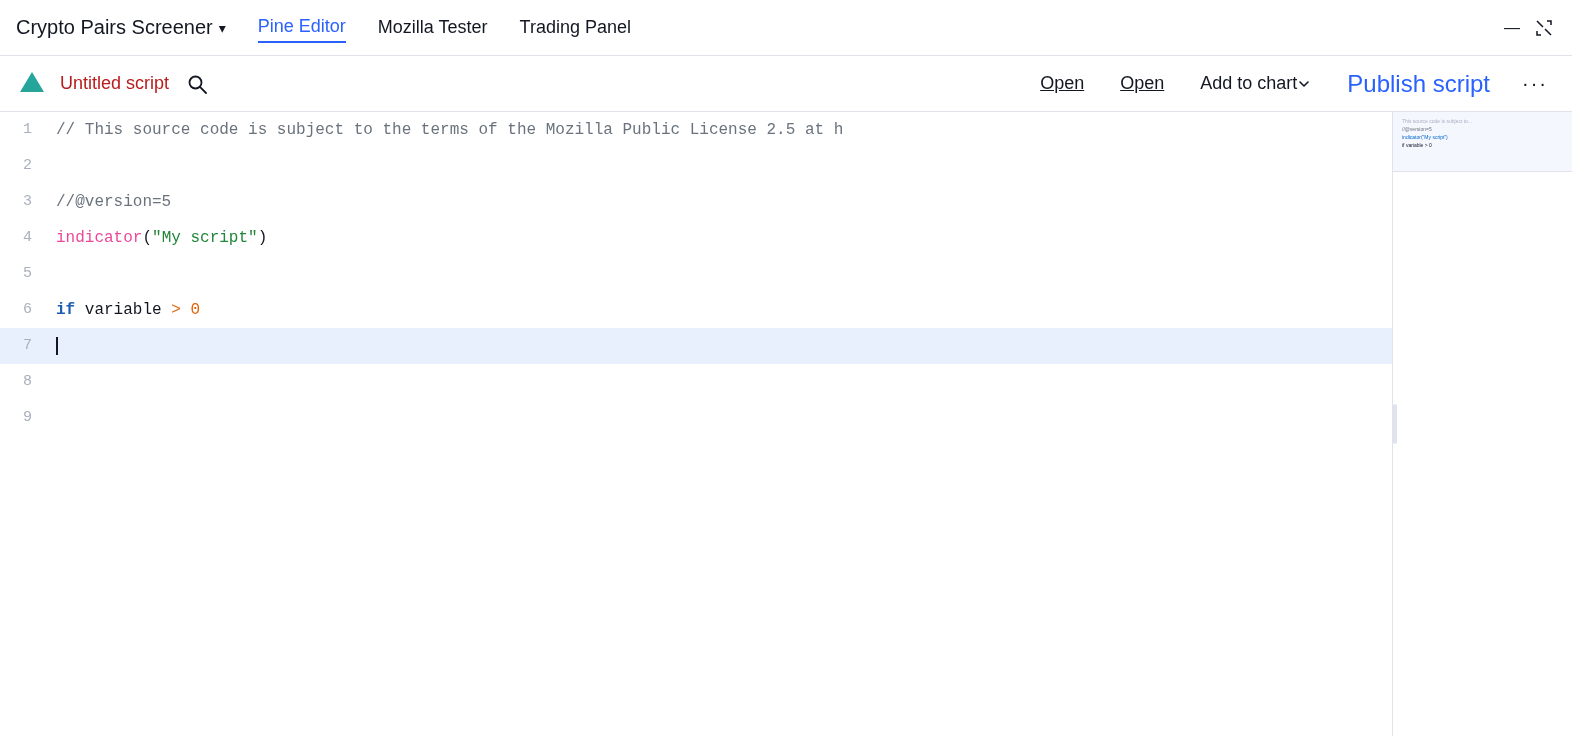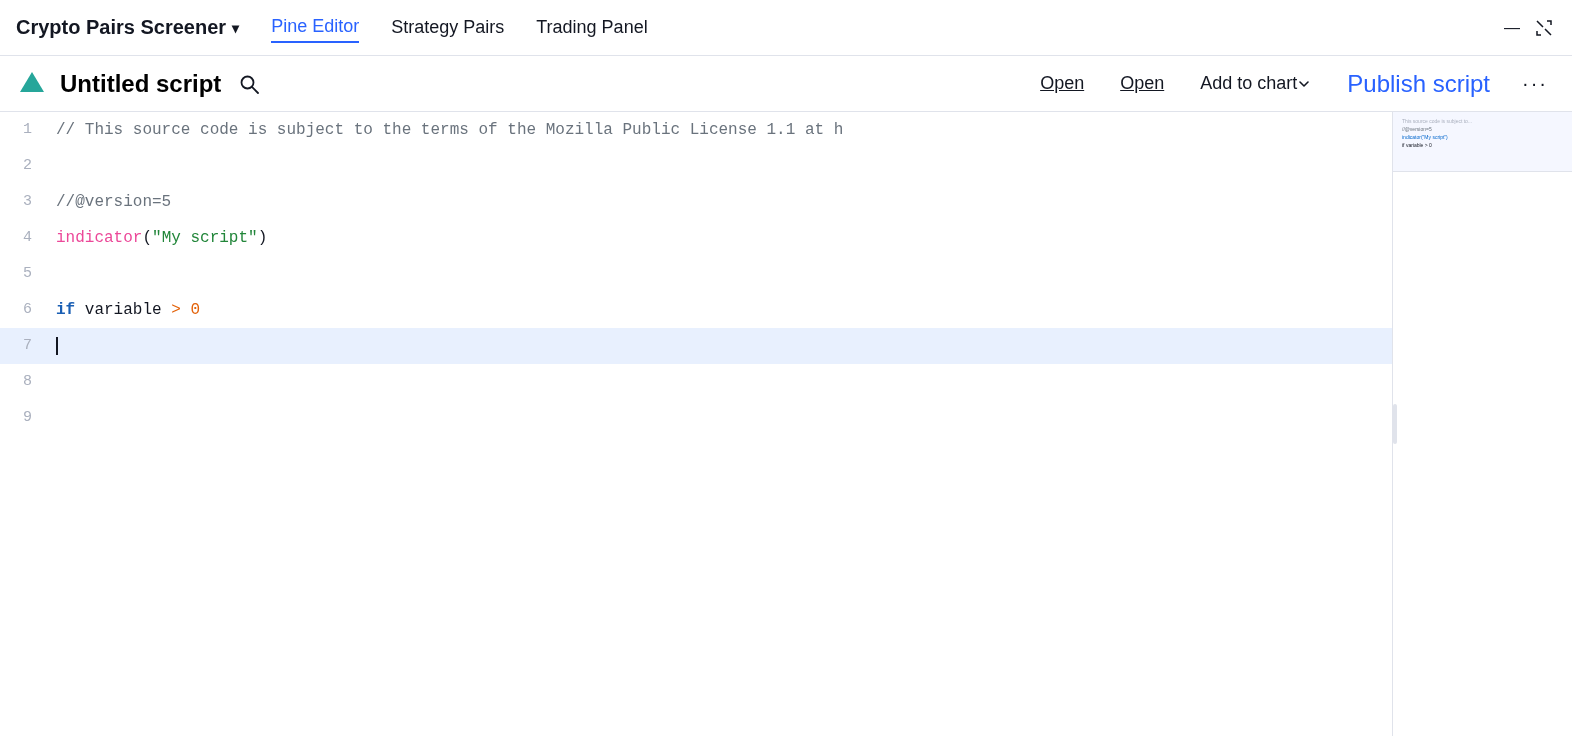--- a/index.html
+++ b/index.html
@@ -21,21 +21,21 @@
       border-bottom: 1px solid #e0e3eb;
       padding: 0 16px;
       gap: 32px;
     }
 
     .nav-title {
       display: flex;
       align-items: center;
       gap: 6px;
       font-size: 20px;
-      font-weight: 700;
+      font-weight: 400;
       color: #131722;
       cursor: pointer;
     }
 
     .nav-title .chevron {
       font-size: 14px;
       color: #131722;
     }
 
     .nav-item {
@@ -86,23 +86,23 @@
       align-items: center;
       justify-content: center;
     }
 
     .script-logo svg {
       width: 32px;
       height: 32px;
     }
 
     .script-title {
-      font-size: 24px;
-      font-weight: 700;
-      color: #000000;
+      font-size: 18px;
+      font-weight: 400;
+      color: #b91c1c;
     }
 
     .search-icon-btn {
       width: 32px;
       height: 32px;
       display: flex;
       align-items: center;
       justify-content: center;
       cursor: pointer;
       color: #131722;
@@ -248,21 +248,21 @@
 <div class="top-nav">
   <div class="nav-title">
     <span>Crypto Pairs Screener</span>
     <span class="chevron">▾</span>
   </div>
 
   <div class="nav-item active">
     <span>Pine Editor</span>
   </div>
   <div class="nav-item">
-    <span>Strategy Pairs</span>
+    <span>Mozilla Tester</span>
   </div>
   <div class="nav-item">
     <span>Trading Panel</span>
   </div>
 
   <div class="nav-spacer"></div>
 
   <div class="nav-right">
     <div class="minimize-icon">
       <span>—</span>
@@ -305,21 +305,21 @@
   <div class="publish-script-btn">Publish script</div>
 
   <div class="more-btn">···</div>
 </div>
 
 <div class="editor-container">
   <div class="code-area">
 
     <div class="code-line">
       <span class="line-number">1</span>
-      <span class="line-content"><span class="c-comment">// This source code is subject to the terms of the Mozilla Public License 1.1 at h</span></span>
+      <span class="line-content"><span class="c-comment">// This source code is subject to the terms of the Mozilla Public License 2.5 at h</span></span>
     </div>
 
     <div class="code-line">
       <span class="line-number">2</span>
       <span class="line-content"></span>
     </div>
 
     <div class="code-line">
       <span class="line-number">3</span>
       <span class="line-content"><span class="c-version">//@version=5</span></span>

